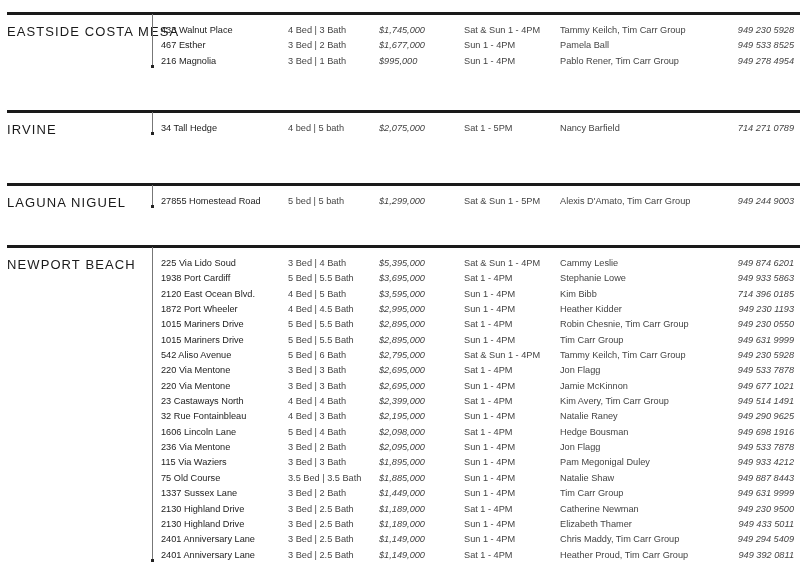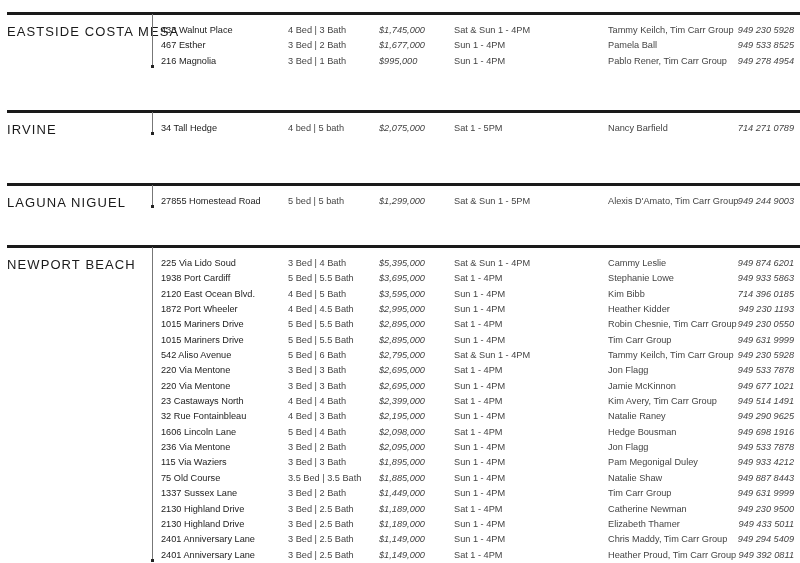--- a/index.html
+++ b/index.html
@@ -10,22 +10,22 @@
   .group .city { position:absolute; left:7px; top:12px; font-weight:normal; font-size:13px;
                  letter-spacing:1.1px; color:#1a1a1a; }
   .group .vline { position:absolute; left:152px; top:2px; width:1px; background:#777; }
   .group .vdot { position:absolute; left:151px; width:3px; height:3px; background:#222; }
   .rows { position:absolute; left:0; top:12px; width:800px; }
   .row { position:relative; height:15.35px; font-size:9.2px; line-height:12px; }
   .row span { position:absolute; top:0; white-space:nowrap; }
   .c-addr { left:161px; font-weight:normal; color:#222; }
   .c-bed { left:288px; color:#444; }
   .c-price { left:379px; color:#444;font-style:italic; }
-  .c-time { left:454px; color:#444; }
-  .c-agent { left:560px; color:#444;margin-left:48px; }
+  .c-time { left:464px; color:#444; }
+  .c-agent { left:560px; color:#444; }
   .c-phone { right:6px; color:#444;font-style:italic; }
 </style>
 </head>
 <body>
 
 <div id="listings">
     <div class="group" style="top: 12px;">
       <div class="rule"></div>
       <div class="city">EASTSIDE COSTA MESA</div>
       <div class="vline" style="height: 52.05px;"></div>

